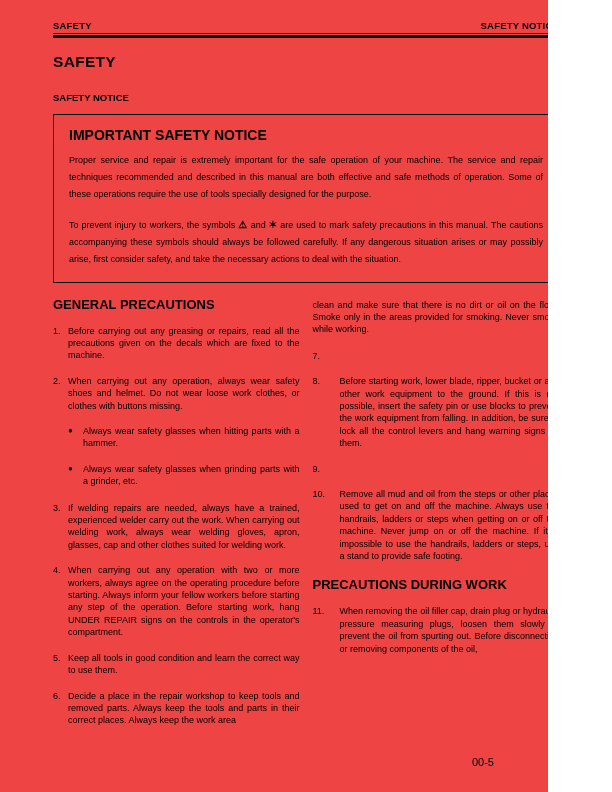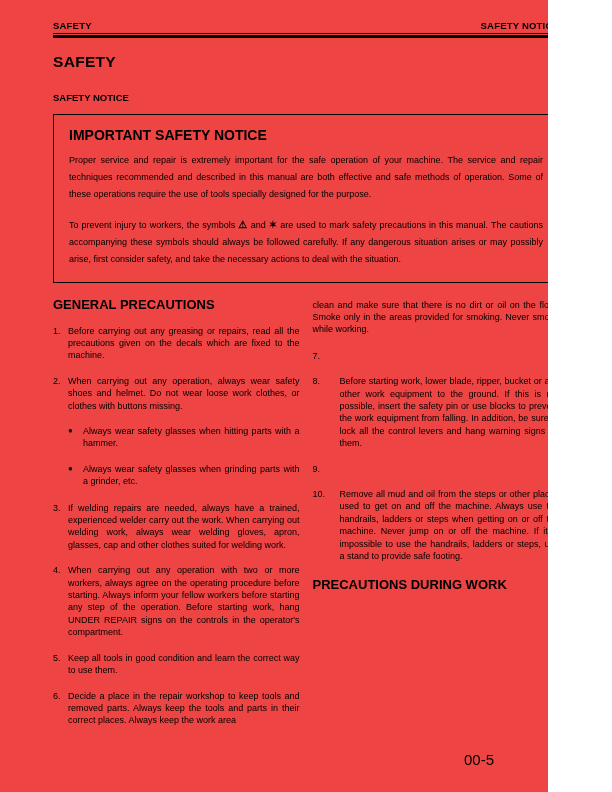--- a/index.html
+++ b/index.html
@@ -37,21 +37,21 @@
 
   .num-item { display:flex; }
   .num-item .num { flex:none; width:15px; }
   .num-item.wide .num { width:27px; }
   .num-item .txt { flex:1; text-align:justify; }
 
   .bullet-item { display:flex; margin-left:15px; }
   .bullet-item .dot { flex:none; width:15px; font-size:8px; line-height:12.4px; }
   .bullet-item .txt { flex:1; text-align:justify; }
 
-  .page-number { position:absolute; right:54px; bottom:24px; font-size:15px; }
+  .page-number { position:absolute; right:54px; bottom:24px; font-size:11px; }
 </style>
 </head>
 <body>
 
 <div class="page">
   <div class="content">
 
     <div class="running-head">
       <span>SAFETY</span>
       <span>SAFETY NOTICE</span>
@@ -137,19 +137,23 @@
           <span class="num">9.</span>
         </div>
 
         <div class="num-item wide mt13">
           <span class="num">10.</span>
           <span class="txt">Remove all mud and oil from the steps or other places used to get on and off the machine. Always use the handrails, ladders or steps when getting on or off the machine. Never jump on or off the machine. If it is impossible to use the handrails, ladders or steps, use a stand to provide safe footing.</span>
         </div>
 
         <div class="col-heading mt17">PRECAUTIONS DURING WORK</div>
 
+        <div class="num-item wide mt14">
+          <span class="num">11.</span>
+          <span class="txt">When removing the oil filler cap, drain plug or hydraulic pressure measuring plugs, loosen them slowly to prevent the oil from spurting out. Before disconnecting or removing components of the oil,</span>
+        </div>
       </div>
 
     </div>
   </div>
 
   <div class="page-number">00-5</div>
 </div>
 
 </body></html>

